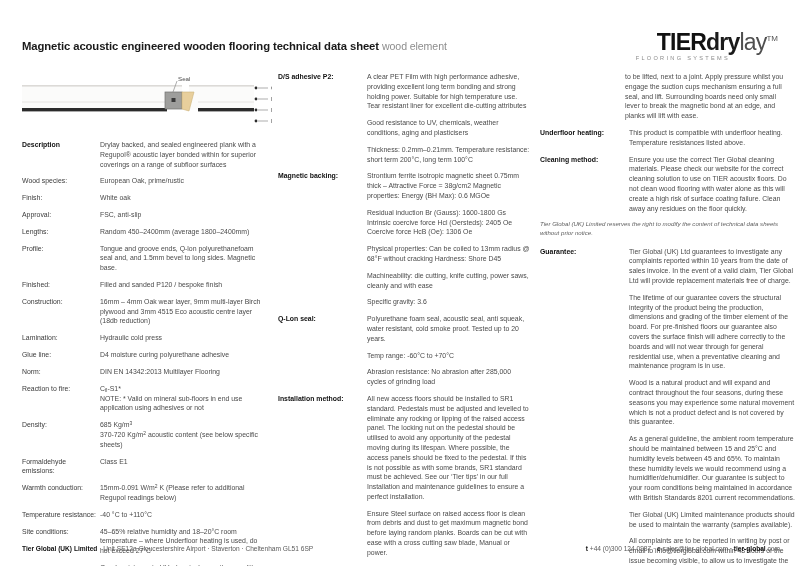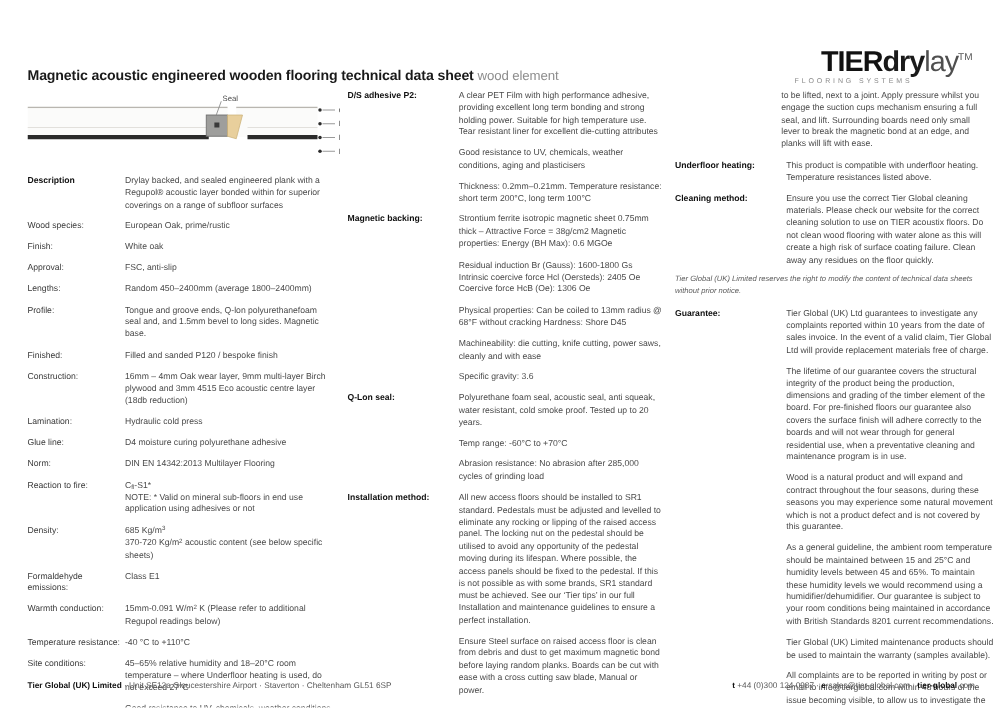--- a/index.html
+++ b/index.html
@@ -19,21 +19,21 @@
     position: absolute;
     inset: 0;
     padding: 22px 20px 10px 22px;
     box-sizing: border-box;
   }
 
   
   .header {
     display: flex;
     justify-content: space-between;
-    align-items: flex-end;
+    align-items: center;
     height: 46px;
   }
   .header-left { padding-top: 2px; }
   .doc-title {
     font-size: 11.3px;
     font-weight: bold;
     color: #1a1a1a;
     letter-spacing: -0.1px;
     line-height: 1.1;
     margin: 0;

